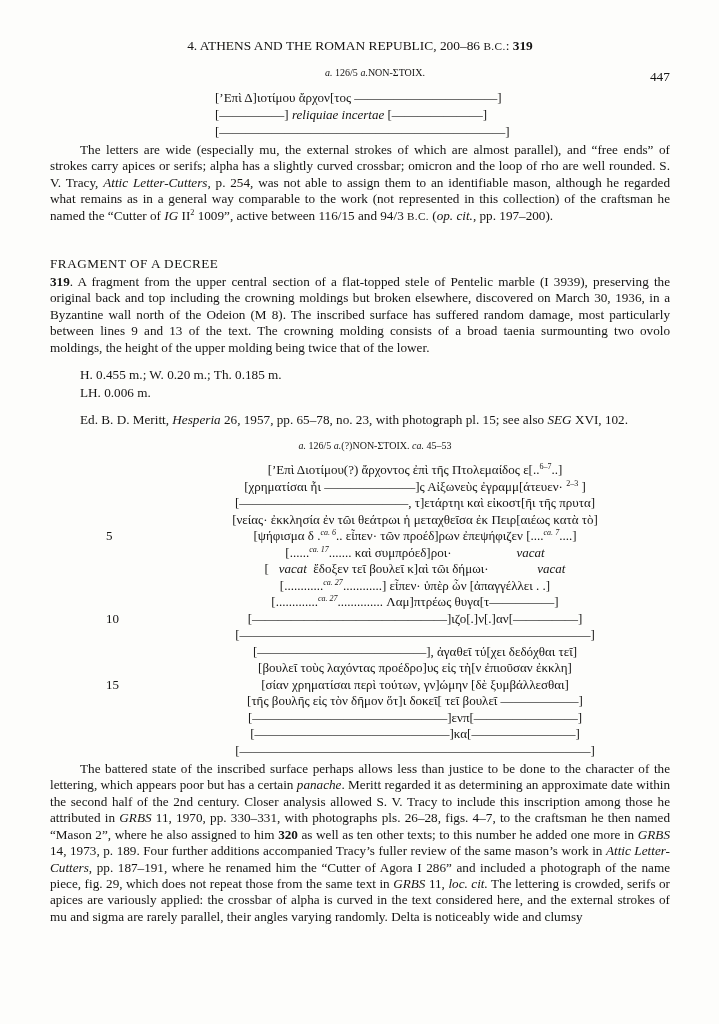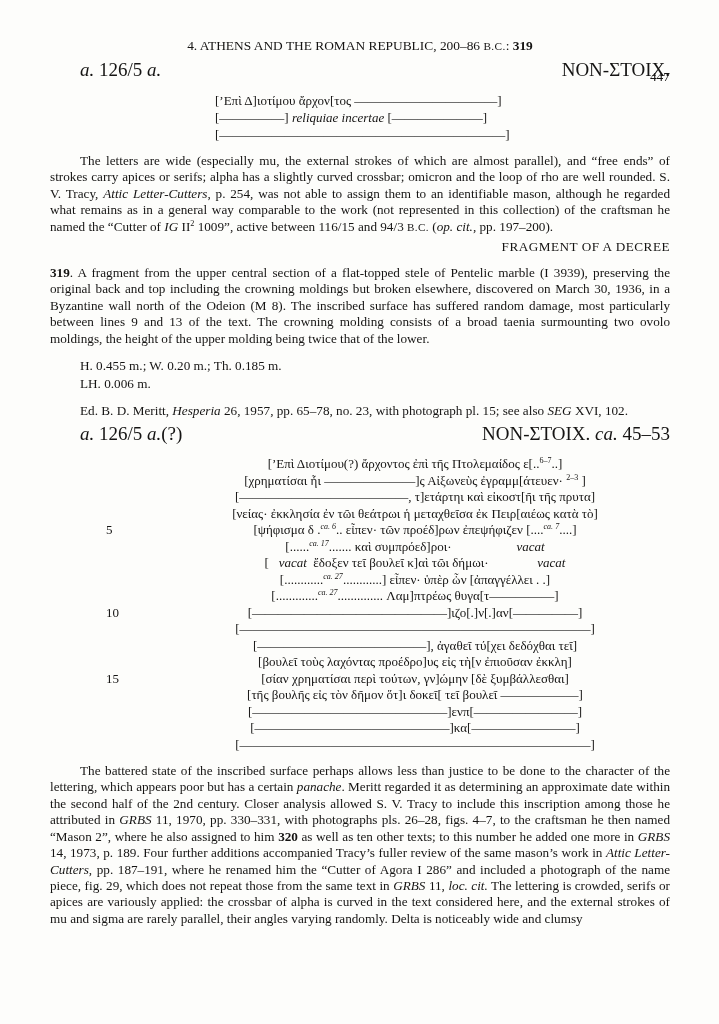--- a/index.html
+++ b/index.html
@@ -14,38 +14,38 @@
   .page { padding:38px 49px 0 50px; width:719px; }
 
   .it { font-style:italic; }
   .bd { font-weight:bold; }
   .sup { vertical-align:super; font-size:0.62em; line-height:0; }
   .sc { font-size:0.84em; letter-spacing:0.4px; }
 
   .running-head { position:relative; text-align:center; font-size:13.4px; height:17px; }
   .folio { position:absolute; right:0; top:0;margin-top:31px; }
 
-  .meta-row { display:flex; justify-content:space-between; font-size:19px; margin-top:4px; }
+  .meta-row { display:flex; justify-content:center; font-size:10px; margin-top:12px; }
   .meta-row .date-label { margin-left:30px; }
 
   .insc-block {
     margin:11px 0 0 165px;
     font-size:13px; line-height:17px;
   }
   .insc-line { white-space:pre; }
 
   .para {
     font-size:13.2px; line-height:16.4px;
-    text-align:justify; margin-top:10px;
+    text-align:justify; margin-top:2px;
   }
   .indent { text-indent:30px; }
 
   .decree-heading {
-    text-align:right; font-weight:normal; font-size:13.2px;
-    letter-spacing:0.5px; margin-top:4px;
+    text-align:left; font-weight:normal; font-size:13.2px;
+    letter-spacing:0.5px; margin-top:32px;
   }
 
   .meas { font-size:13.2px; margin-left:30px; margin-top:11px; }
   .meas.tight { margin-top:2px; }
 
   .decree-text { margin-top:11px; font-size:13px; line-height:16.5px; }
   .decree-line { display:flex; }
   .lnum { flex:0 0 110px; padding-left:56px; white-space:pre; }
   .ltext { flex:1; white-space:pre;text-align:center; }
 </style>

